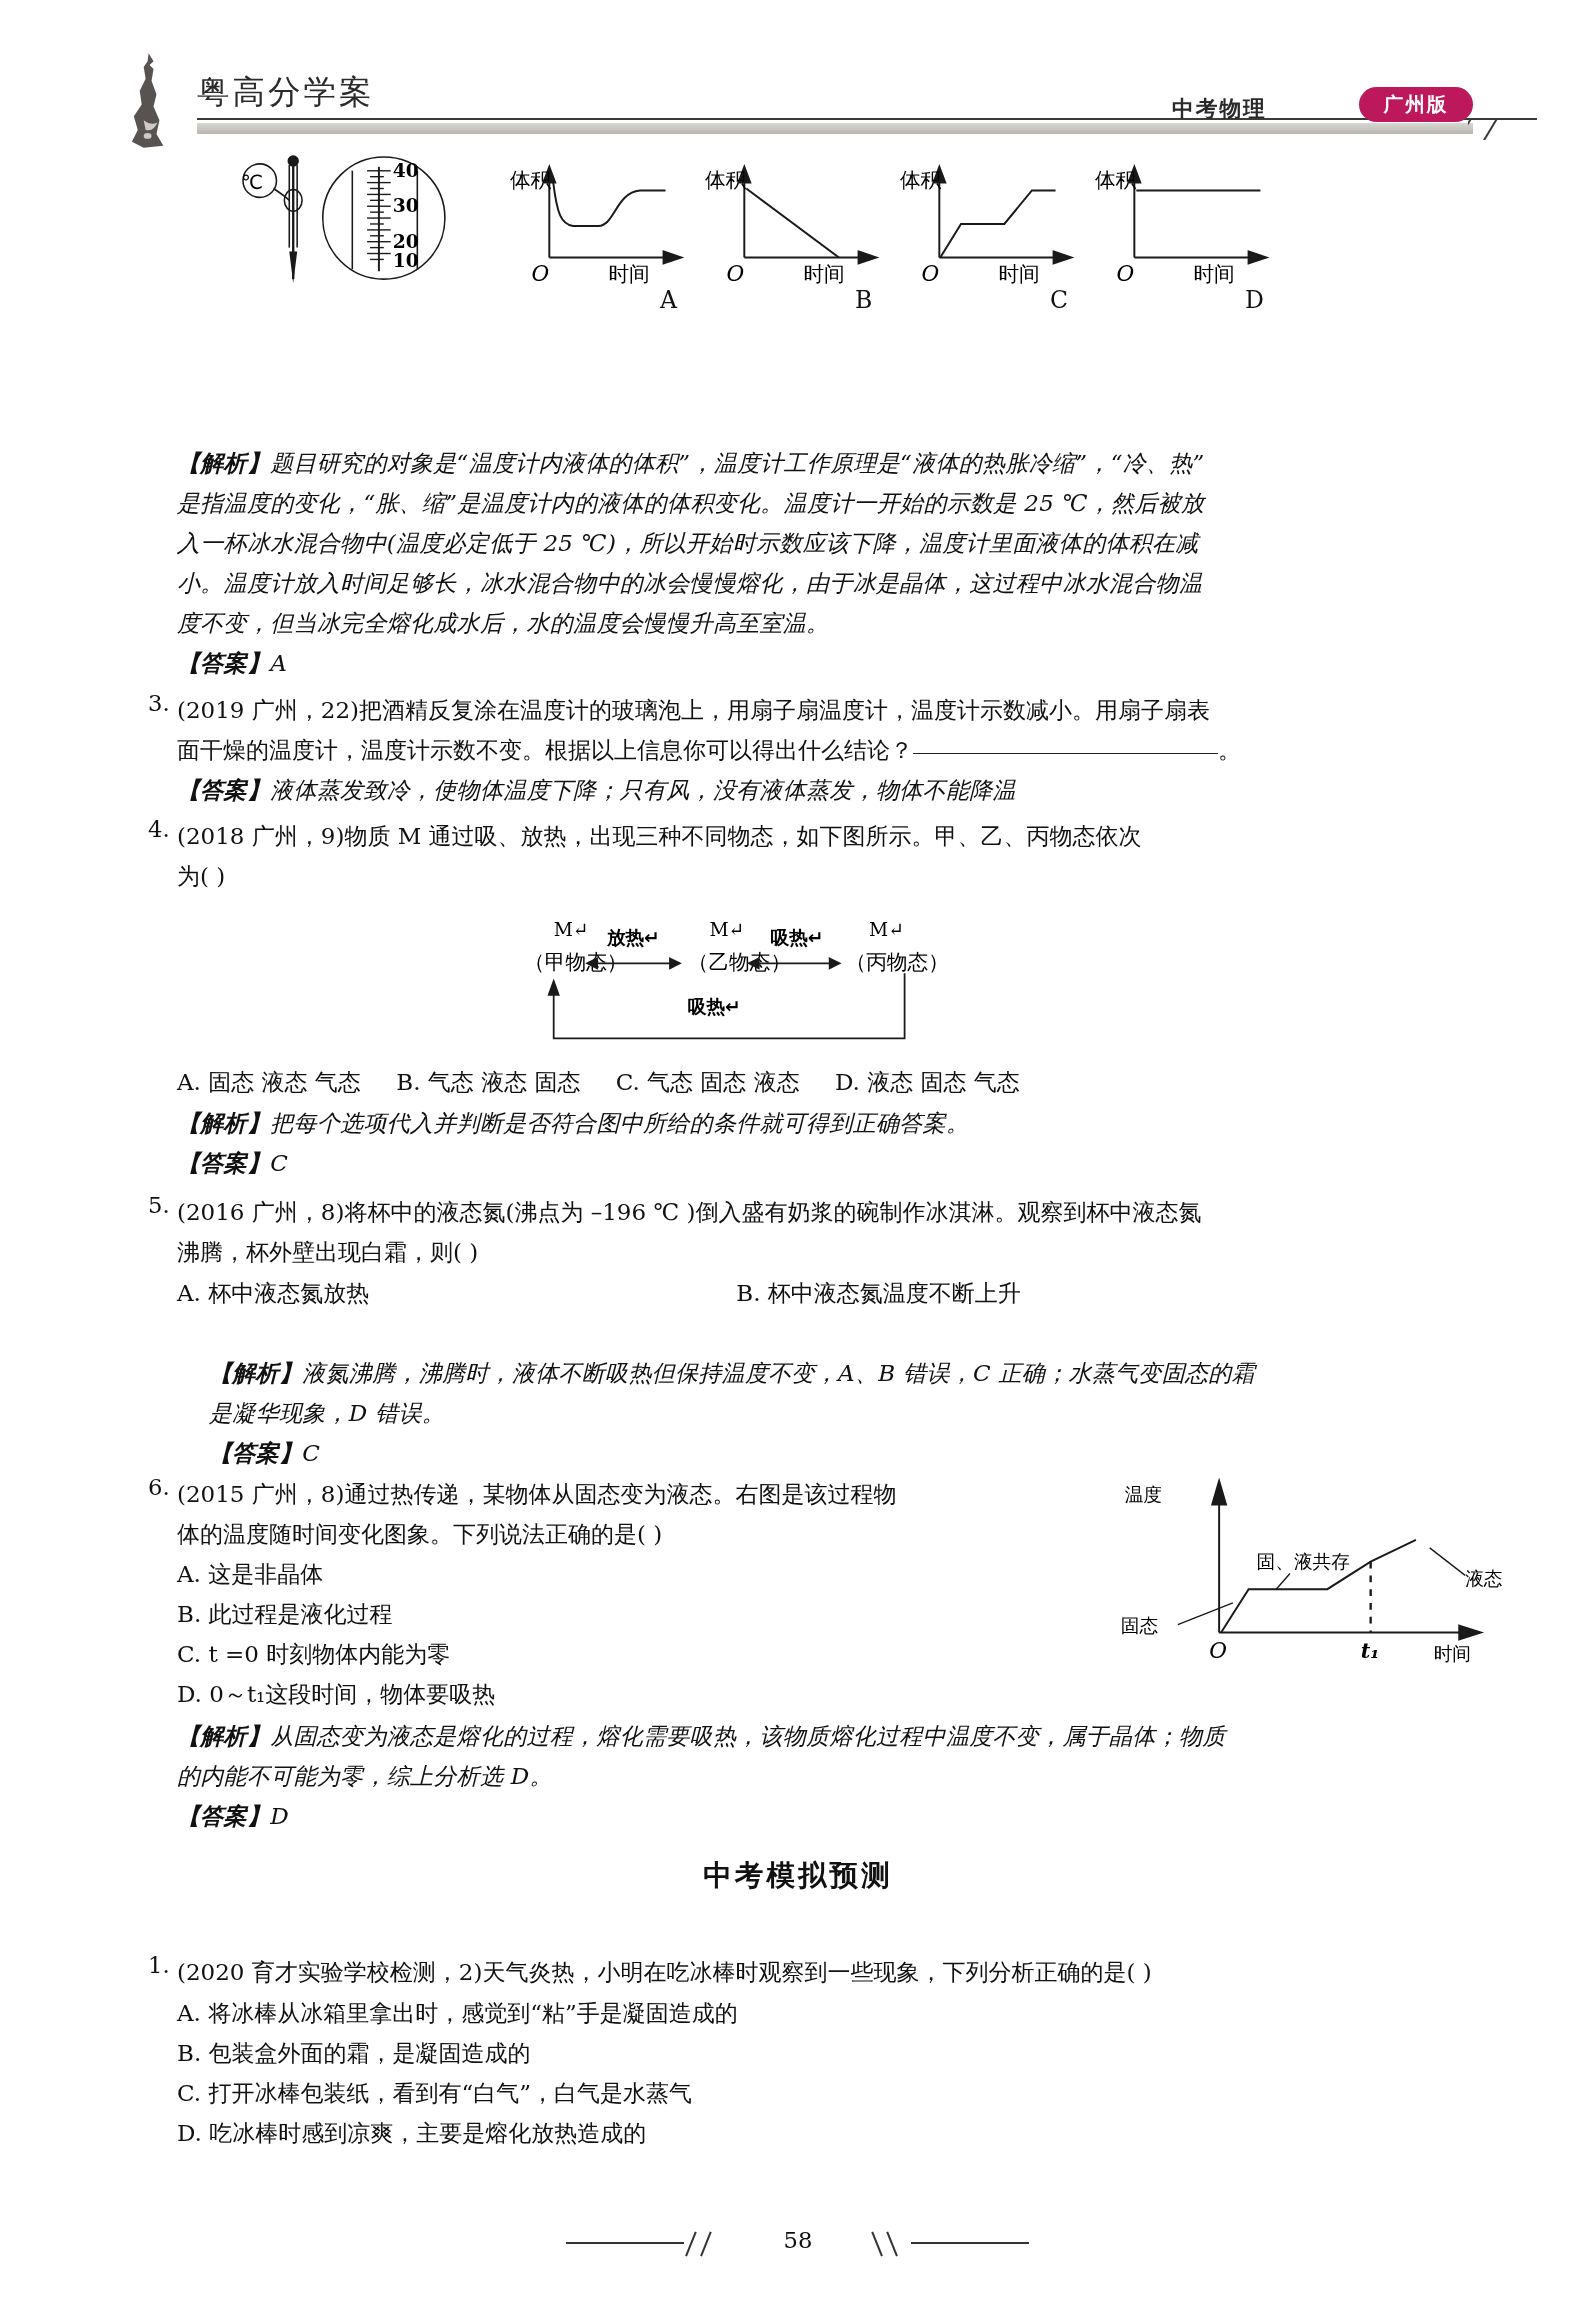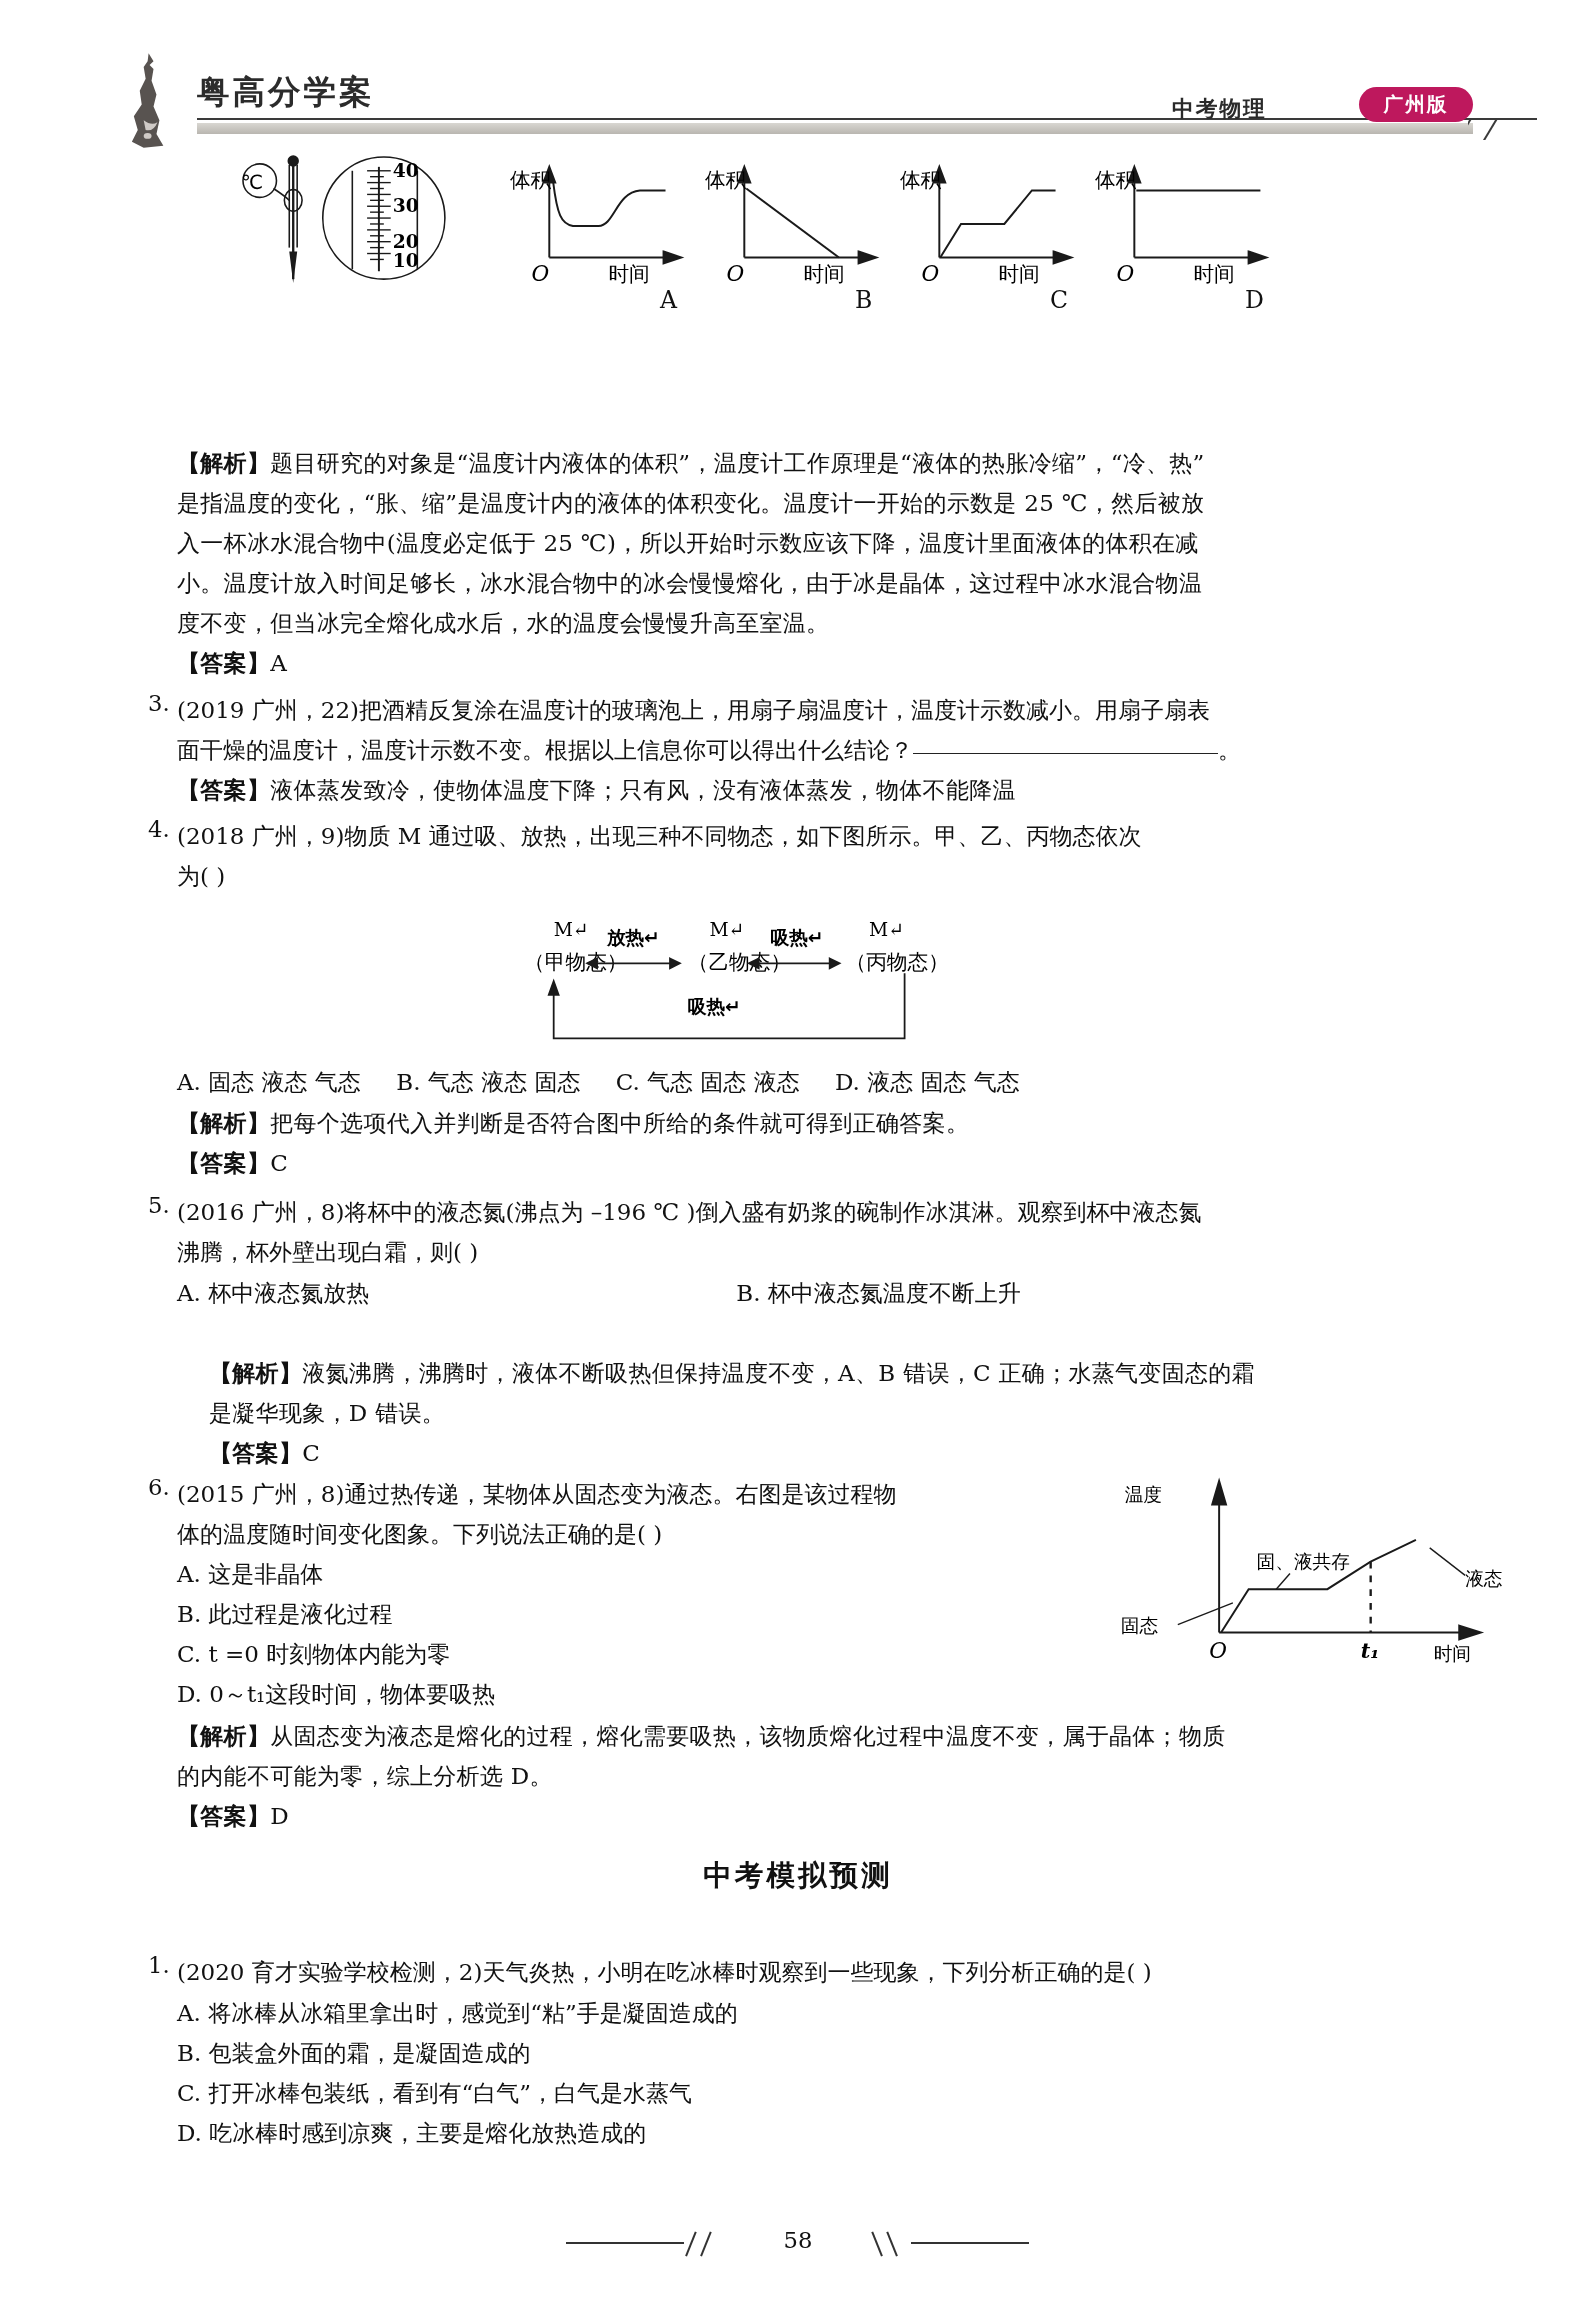--- a/index.html
+++ b/index.html
@@ -7,41 +7,41 @@
     width:1596px;height:2307px;position:relative;
     font-family:"DejaVu Serif","Liberation Serif",serif;
     color:#111;
     -webkit-font-smoothing:none;
   }
   .page{position:absolute;inset:0;}
 
   
   .header{position:absolute;left:0;top:0;width:1596px;height:138px;}
   .logo-tower{position:absolute;left:124px;top:51px;width:61px;height:99px;}
-  .brand{position:absolute;left:197px;top:71px;font-size:32.5px;font-weight:bold;
+  .brand{position:absolute;left:197px;top:71px;font-size:32.5px;font-weight:normal;
          letter-spacing:3px;font-family:"DejaVu Sans","Liberation Sans",sans-serif;color:#2b2b2b;}
   .rule-wrap{position:absolute;left:197px;top:118px;width:1340px;height:21.7px;}
   .rule-top{position:absolute;left:0;top:0;width:1340px;height:2px;background:#3a3a3a;}
   .rule-bar{position:absolute;left:0;top:4.9px;width:1276px;height:10.8px;
             background:linear-gradient(180deg,#d9d7d2,#b9b6b0);}
   .rule-slant{position:absolute;left:1271px;top:0;width:71px;height:21.7px;overflow:hidden;}
   .rule-slant:before,.rule-slant:after{content:"";position:absolute;width:2px;height:33px;background:#3a3a3a;
      transform:rotate(31deg);transform-origin:top left;}
   .rule-slant:before{left:3.9px;top:-3px;}
   .rule-slant:after{left:29.6px;top:-3px;}
   .hdr-subject{position:absolute;left:1172px;top:94px;font-size:21.7px;font-weight:bold;
      font-family:"DejaVu Sans","Liberation Sans",sans-serif;color:#2a2a2a;letter-spacing:2px;}
   .hdr-pill{position:absolute;left:1359px;top:87px;width:114px;height:35px;border-radius:17.7px;
      background:#be185d;color:#fff;font-size:19.7px;font-weight:bold;letter-spacing:2px;
      font-family:"DejaVu Sans","Liberation Sans",sans-serif;
      display:flex;align-items:center;justify-content:center;}
 
   
   .body-text{font-size:23px;line-height:40px;letter-spacing:0.3px;}
-  .tblock{position:absolute;}
+  .tblock{position:absolute;font-style:italic;}
   .lbl{font-weight:bold;}
   .qnum{position:absolute;font-size:22.7px;}
   .indent-body{position:absolute;font-size:23px;line-height:40px;}
   .opts{position:absolute;font-size:23px;line-height:40px;}
 
   
   .fig1{position:absolute;left:177px;top:153px;width:1241px;height:138px;}
 
   
   .fig2{position:absolute;left:463px;top:916px;width:690px;height:143px;}

